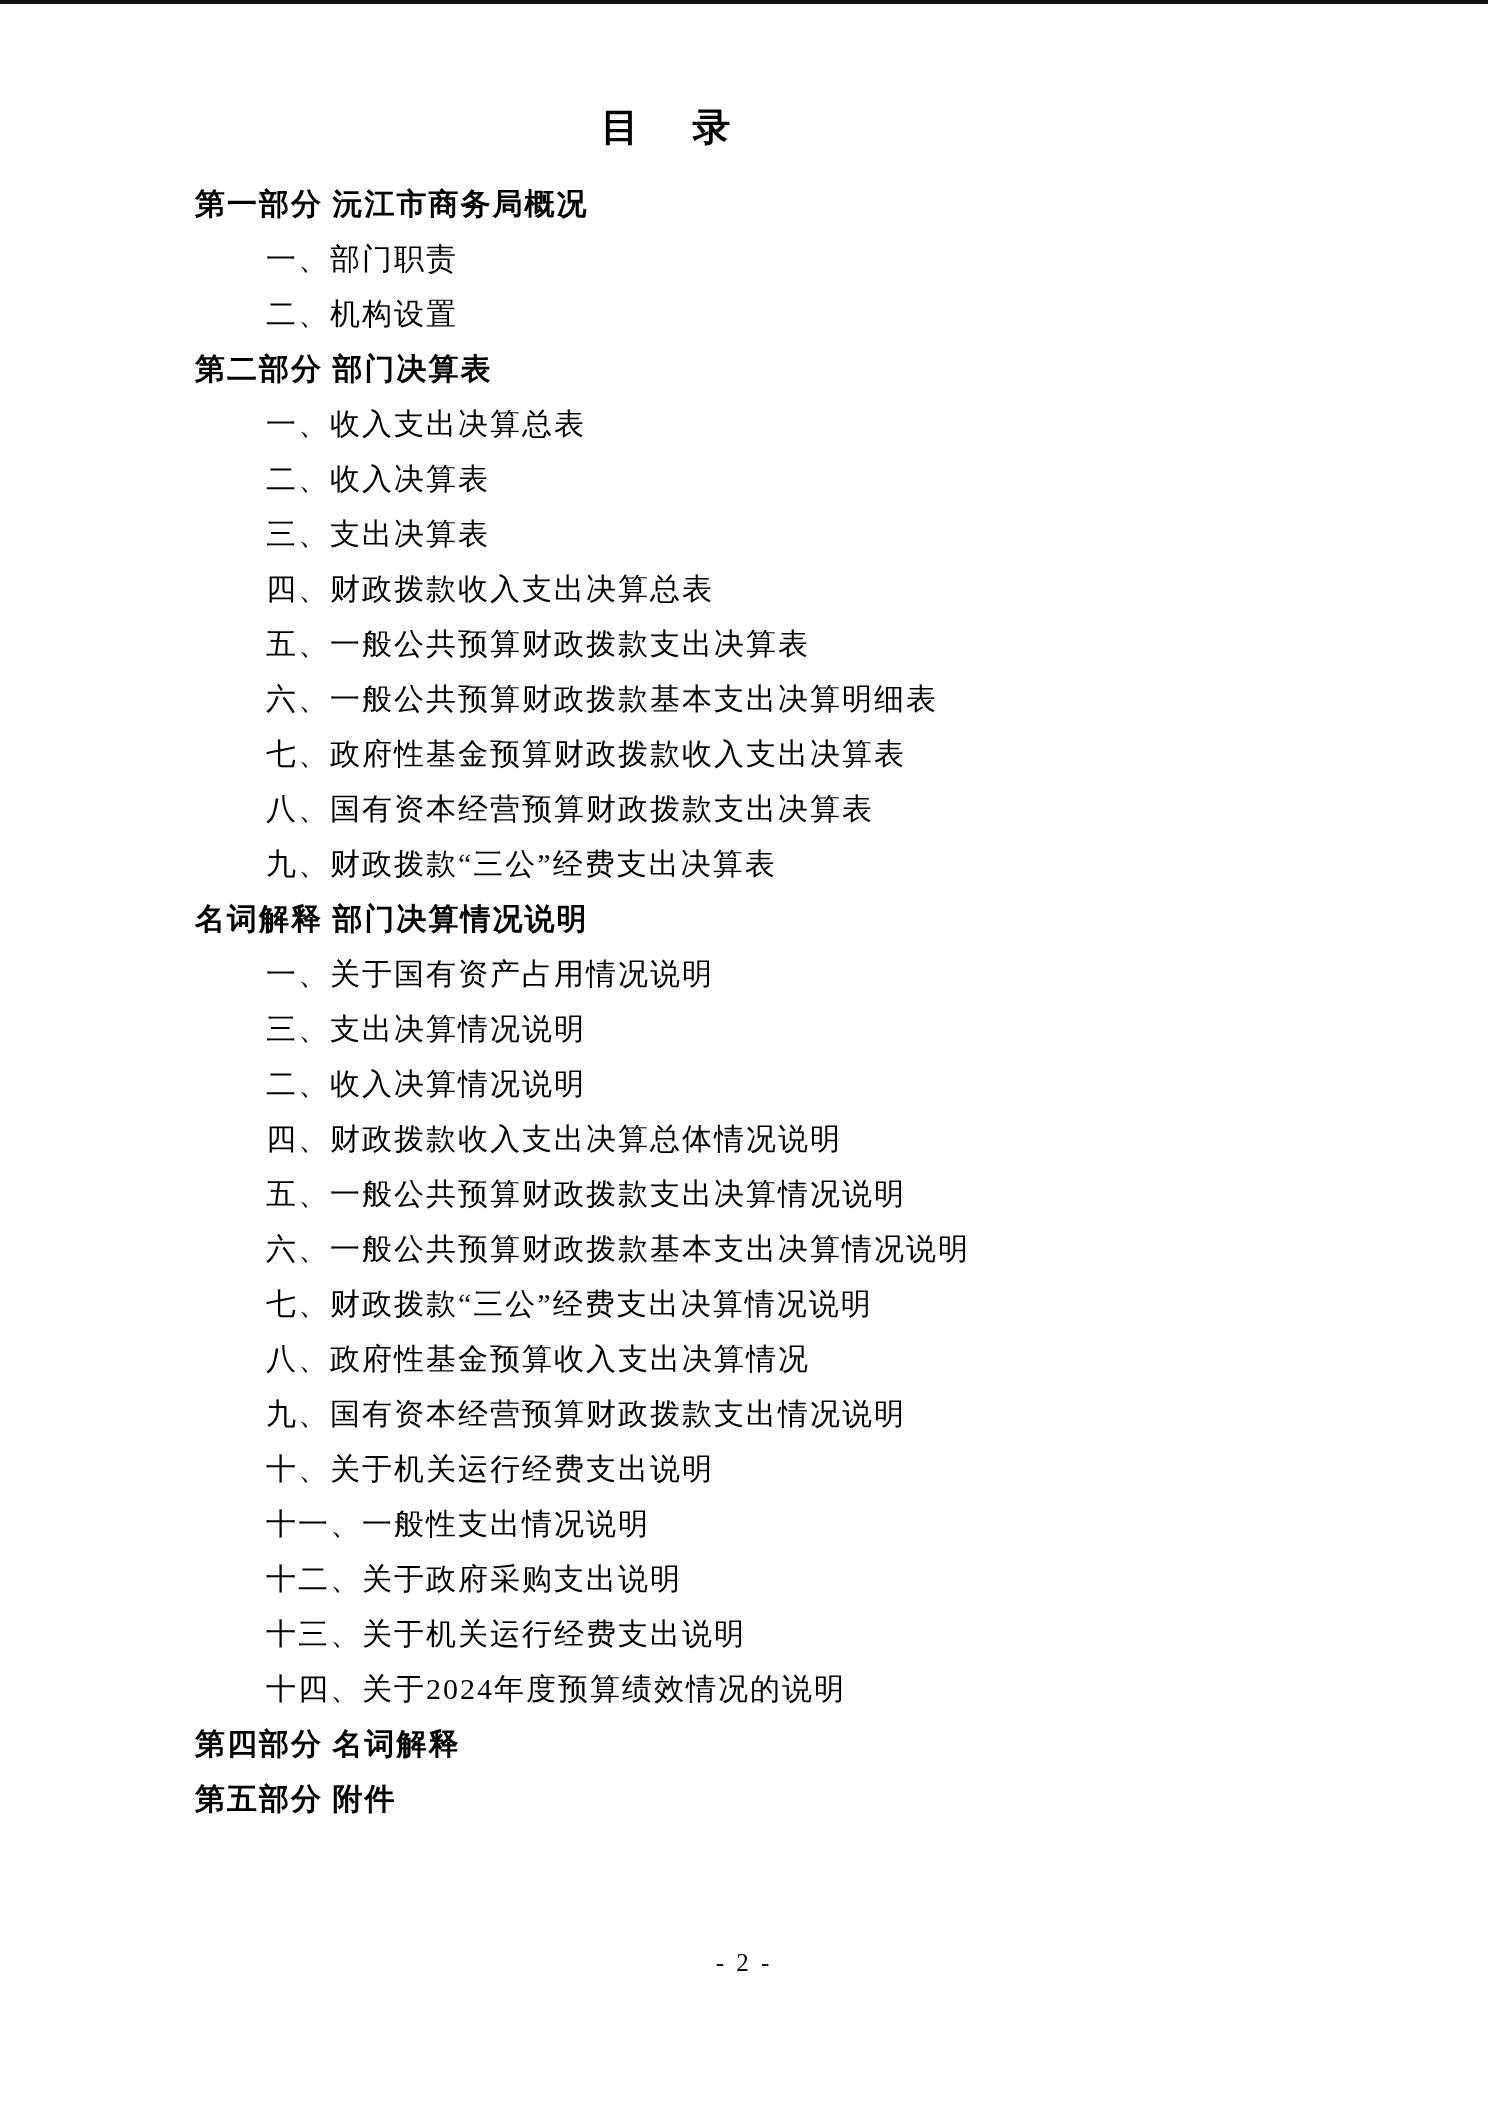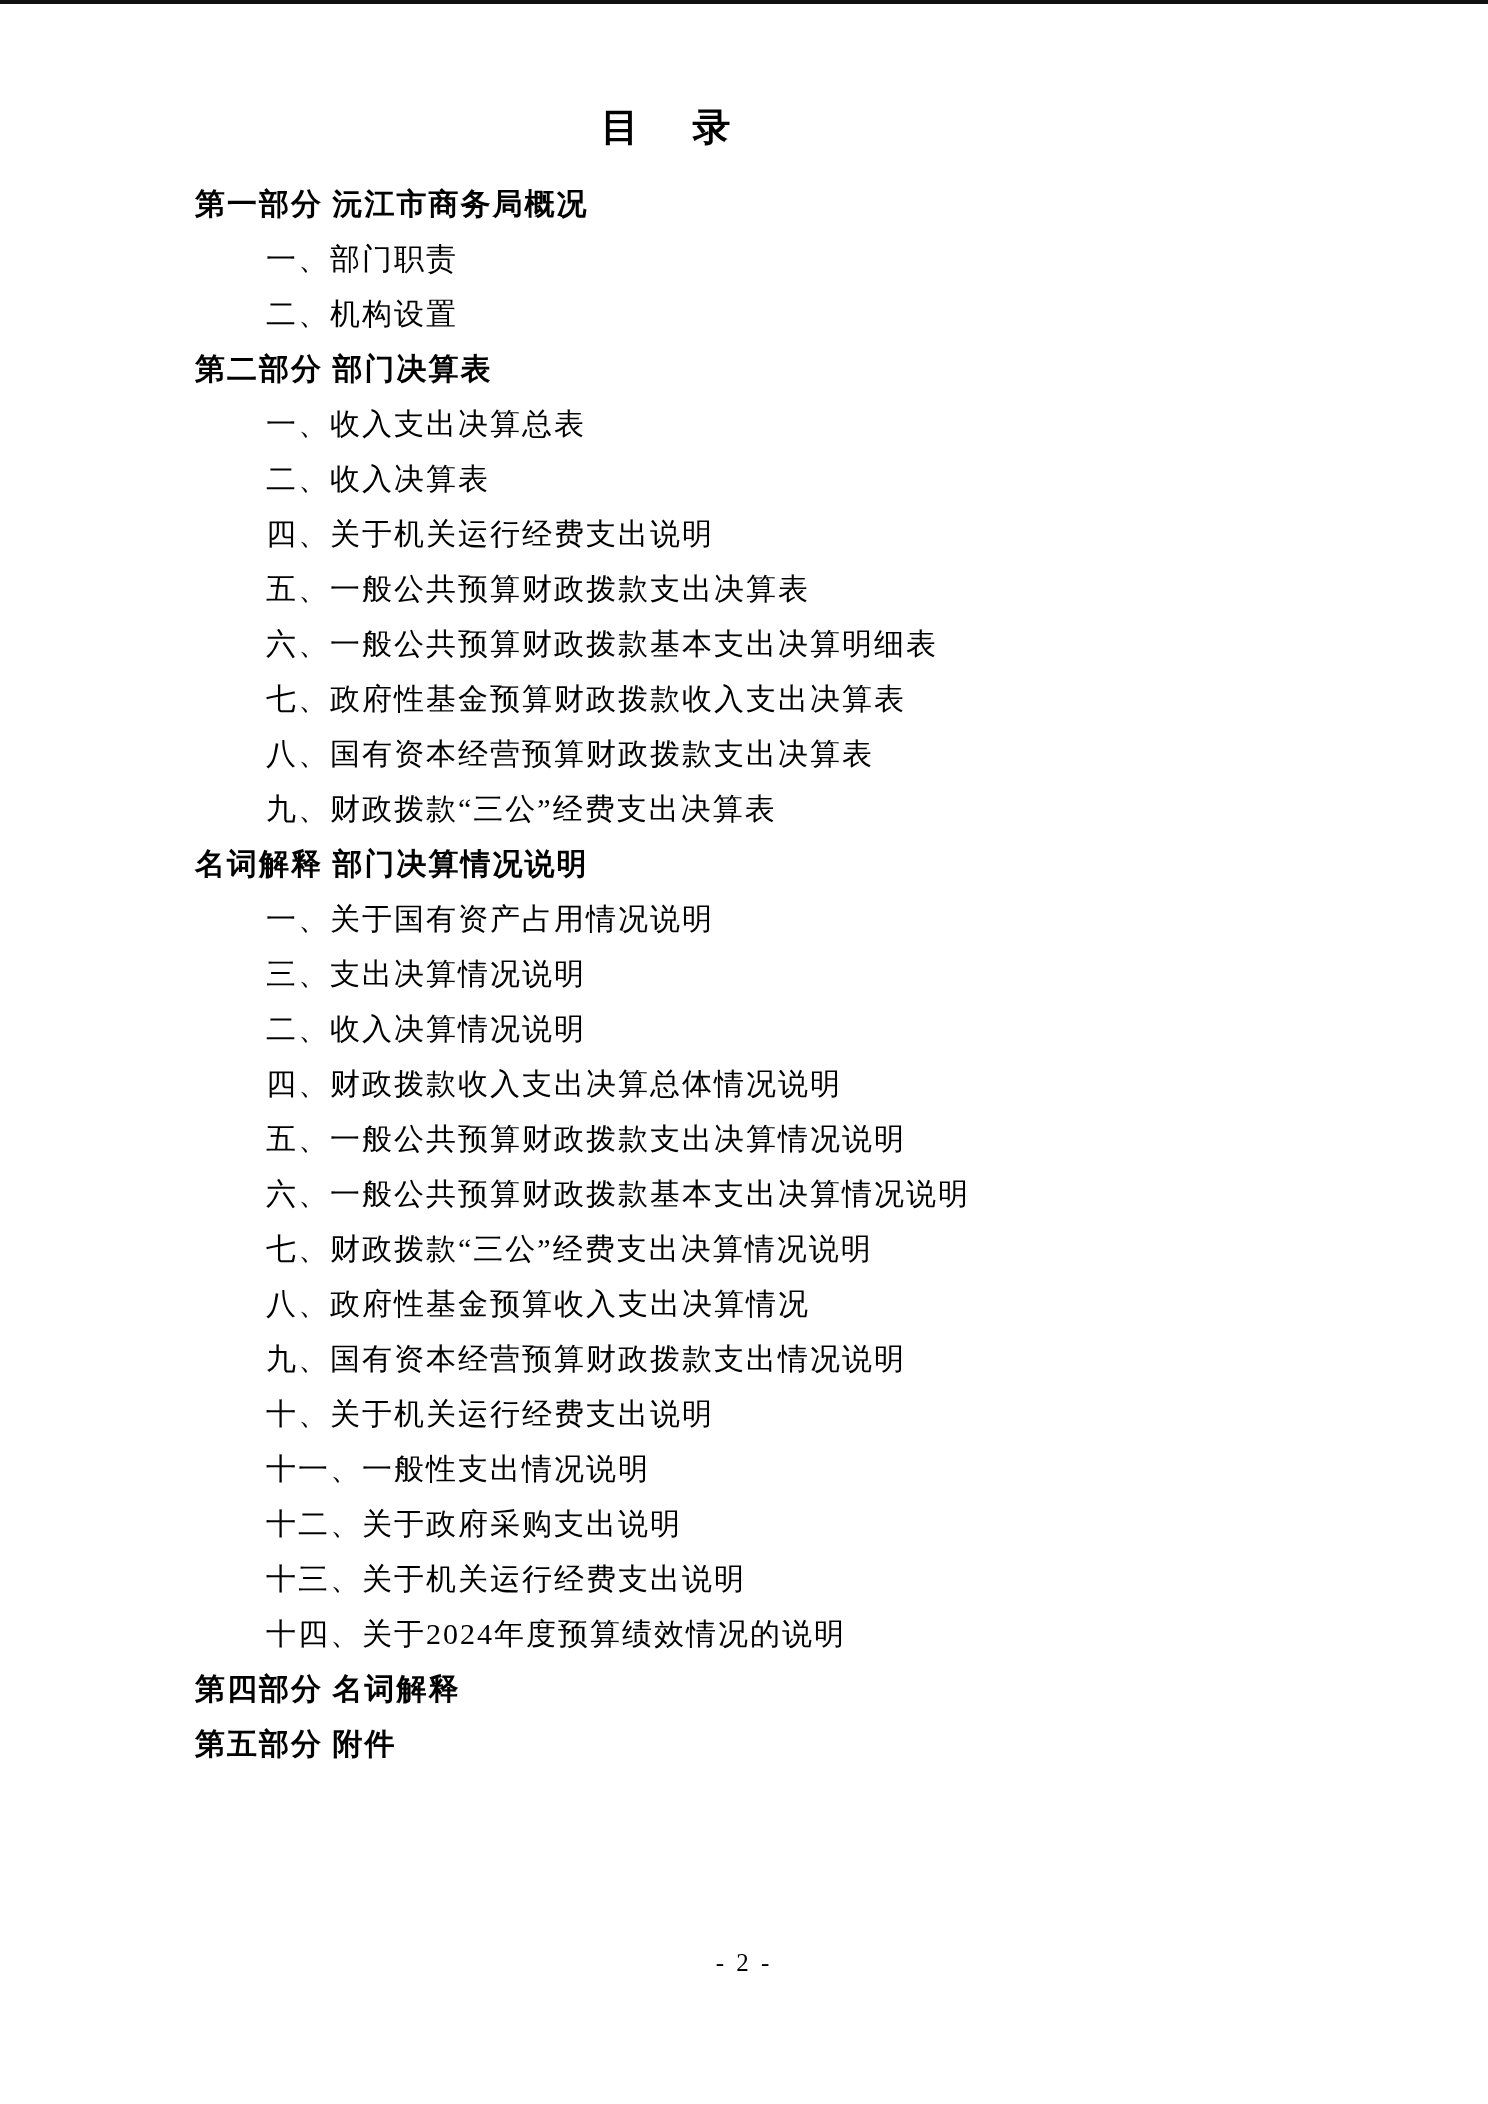--- a/index.html
+++ b/index.html
@@ -77,21 +77,22 @@
 <div class="page">
   <div class="top-rule" style="background: rgb(17, 17, 17);"></div>
   <h1 class="doc-title">目 录</h1>
   <div class="toc" id="toc-list">
       <div class="toc-line section">第一部分 沅江市商务局概况</div>
       <div class="toc-line item">一、部门职责</div>
       <div class="toc-line item">二、机构设置</div>
       <div class="toc-line section">第二部分 部门决算表</div>
       <div class="toc-line item">一、收入支出决算总表</div>
       <div class="toc-line item">二、收入决算表</div>
-      <div class="toc-line item">四、关于机关运行经费支出说明</div>
+      <div class="toc-line item">三、支出决算表</div>
+      <div class="toc-line item">四、财政拨款收入支出决算总表</div>
       <div class="toc-line item">五、一般公共预算财政拨款支出决算表</div>
       <div class="toc-line item">六、一般公共预算财政拨款基本支出决算明细表</div>
       <div class="toc-line item">七、政府性基金预算财政拨款收入支出决算表</div>
       <div class="toc-line item">八、国有资本经营预算财政拨款支出决算表</div>
       <div class="toc-line item">九、财政拨款“三公”经费支出决算表</div>
       <div class="toc-line section">名词解释 部门决算情况说明</div>
       <div class="toc-line item">一、关于国有资产占用情况说明</div>
       <div class="toc-line item">三、支出决算情况说明</div>
       <div class="toc-line item">二、收入决算情况说明</div>
       <div class="toc-line item">四、财政拨款收入支出决算总体情况说明</div>

